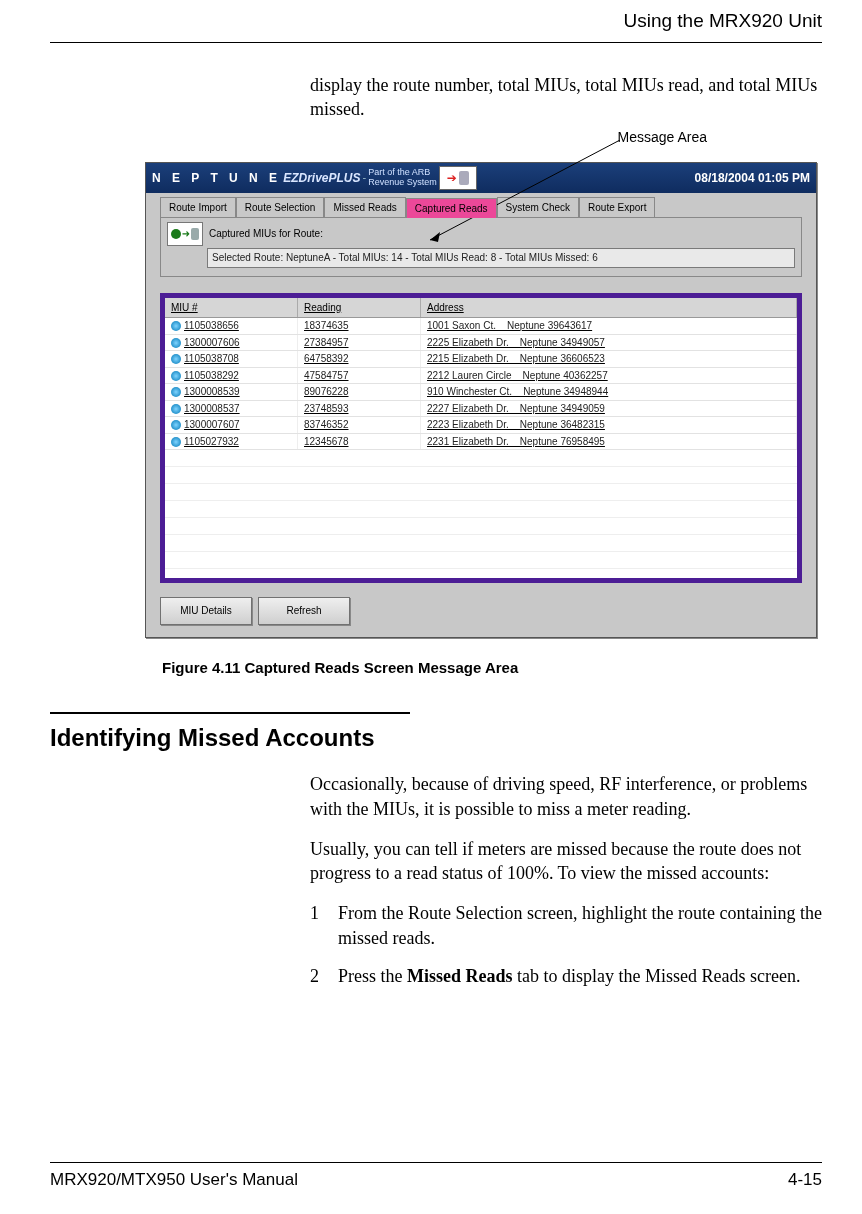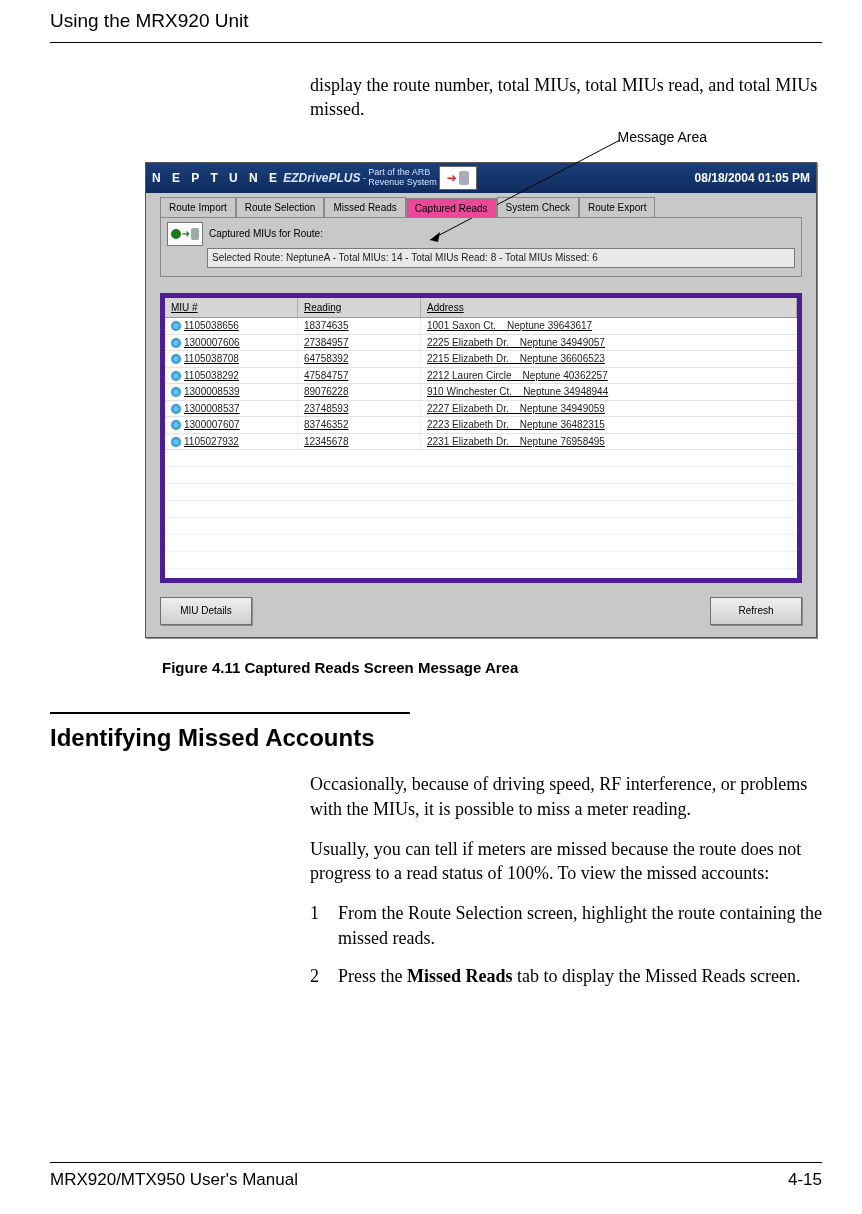--- a/index.html
+++ b/index.html
@@ -1,19 +1,19 @@
 <!DOCTYPE html>
 <html><head>
 <meta charset="utf-8">
 <style>
   html,body{margin:0;padding:0;background:#fff;color:#000;}
   body{width:862px;height:1214px;position:relative;font-family:Georgia,"Times New Roman",serif;font-size:17px;line-height:1.35;}
   .page{position:absolute;left:50px;right:40px;top:0;bottom:0;}
   
-  .hdr{height:34px;border-bottom:1px solid #000;margin-top:8px;display:flex;align-items:flex-start;}
+  .hdr{height:34px;border-bottom:1px solid #000;margin-top:8px;display:flex;align-items:flex-start;justify-content:flex-end;}
   .hdr span{font-family:"Helvetica Neue",Arial,sans-serif;font-size:19px;font-weight:300;}
   
   .intro{margin-left:260px;margin-top:30px;font-size:18px;}
   
   .callout-wrap{position:relative;height:26px;margin-top:6px;}
   .callout-lbl{position:absolute;right:115px;top:0;font-family:Arial,sans-serif;font-size:14px;}
   .leader{position:absolute;top:12px;left:380px;width:190px;height:110px;pointer-events:none;}
   
   .shot{margin-top:8px;margin-left:95px;width:670px;border:1px solid #555;background:#c8c8c8;font-family:Tahoma,Arial,sans-serif;font-size:11px;box-shadow:1px 1px 0 #888;}
   .titlebar{background:linear-gradient(#1b3f7a,#0f2c5f);color:#fff;height:30px;display:flex;align-items:center;padding:0 6px;justify-content:space-between;}
@@ -38,21 +38,21 @@
   .msglabel{font-size:10px;}
   .msgfield{flex:1;border:1px solid #7a7a7a;background:#e9e9e9;padding:2px 4px;font-size:10px;color:#222;}
   .grid{margin-top:16px;border:5px solid #4c1d95;background:#fff;height:280px;overflow:hidden;text-decoration:underline;}
   .ghead{display:flex;background:#d6d6d6;border-bottom:1px solid #999;font-size:10px;}
   .ghead div{padding:3px 6px;border-right:1px solid #aaa;}
   .c1{width:120px;} .c2{width:110px;} .c3{flex:1;}
   .grow{display:flex;font-size:10px;border-bottom:1px solid #e2e2e2;color:#222;}
   .grow div{padding:1px 6px;border-right:1px solid #eee;white-space:nowrap;overflow:hidden;}
   .gicon{display:inline-block;width:10px;height:10px;border-radius:50%;background:radial-gradient(#7fd4ff,#0077b6);margin-right:3px;vertical-align:middle;}
   .gempty{height:16px;border-bottom:1px solid #eee;}
-  .btnbar{display:flex;justify-content:space-between;gap:0;margin-top:14px;}
+  .btnbar{display:flex;justify-content:flex-start;gap:6px;margin-top:14px;}
   .wbtn{width:90px;height:26px;border:1px solid #717171;background:linear-gradient(#efefef,#cfcfcf);font-size:10px;display:flex;align-items:center;justify-content:center;box-shadow:1px 1px 0 #888;}
   
   .figcap{margin-top:20px;margin-left:112px;font-family:Arial,sans-serif;font-weight:bold;font-size:15px;}
   
   .sectrule{margin-top:34px;border-top:2px solid #000;width:360px;}
   .secthead{font-family:Arial,sans-serif;font-weight:bold;font-size:24px;margin-top:8px;}
   .bodytext{margin-left:260px;margin-top:18px;font-size:18px;}
   .bodytext p{margin:0 0 16px 0;}
   .steps{margin-left:260px;font-size:18px;}
   .step{display:flex;margin-bottom:14px;}

